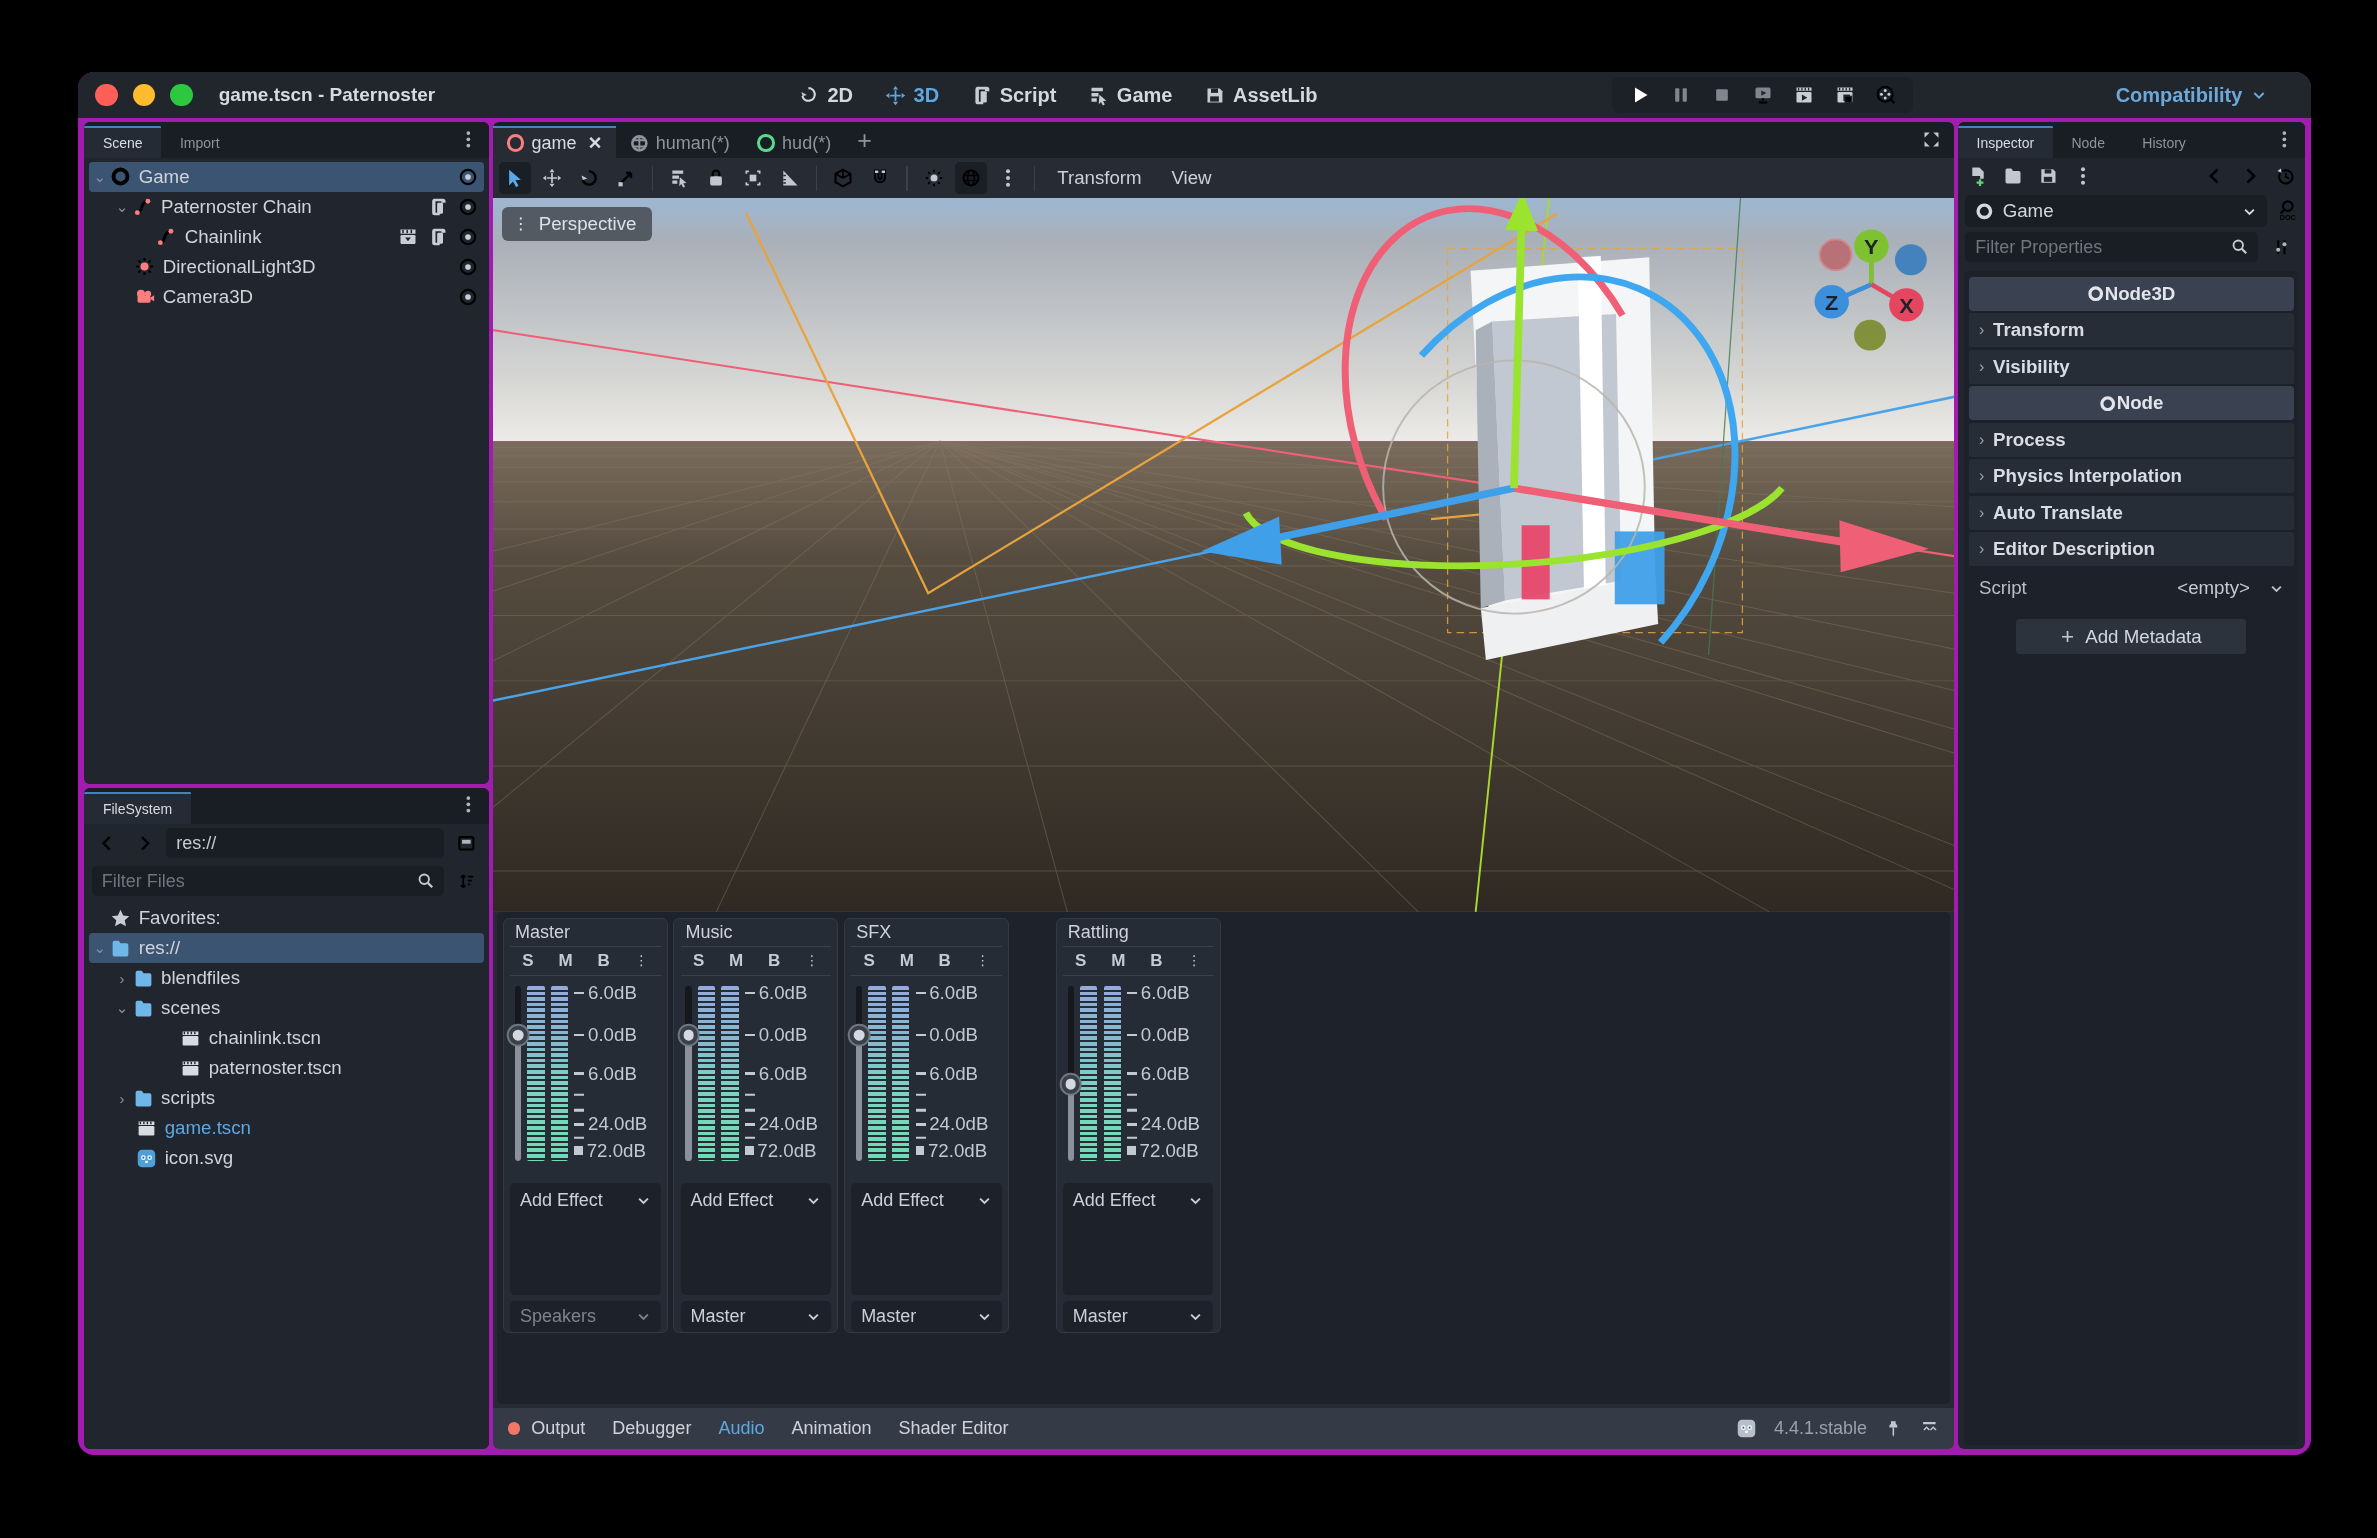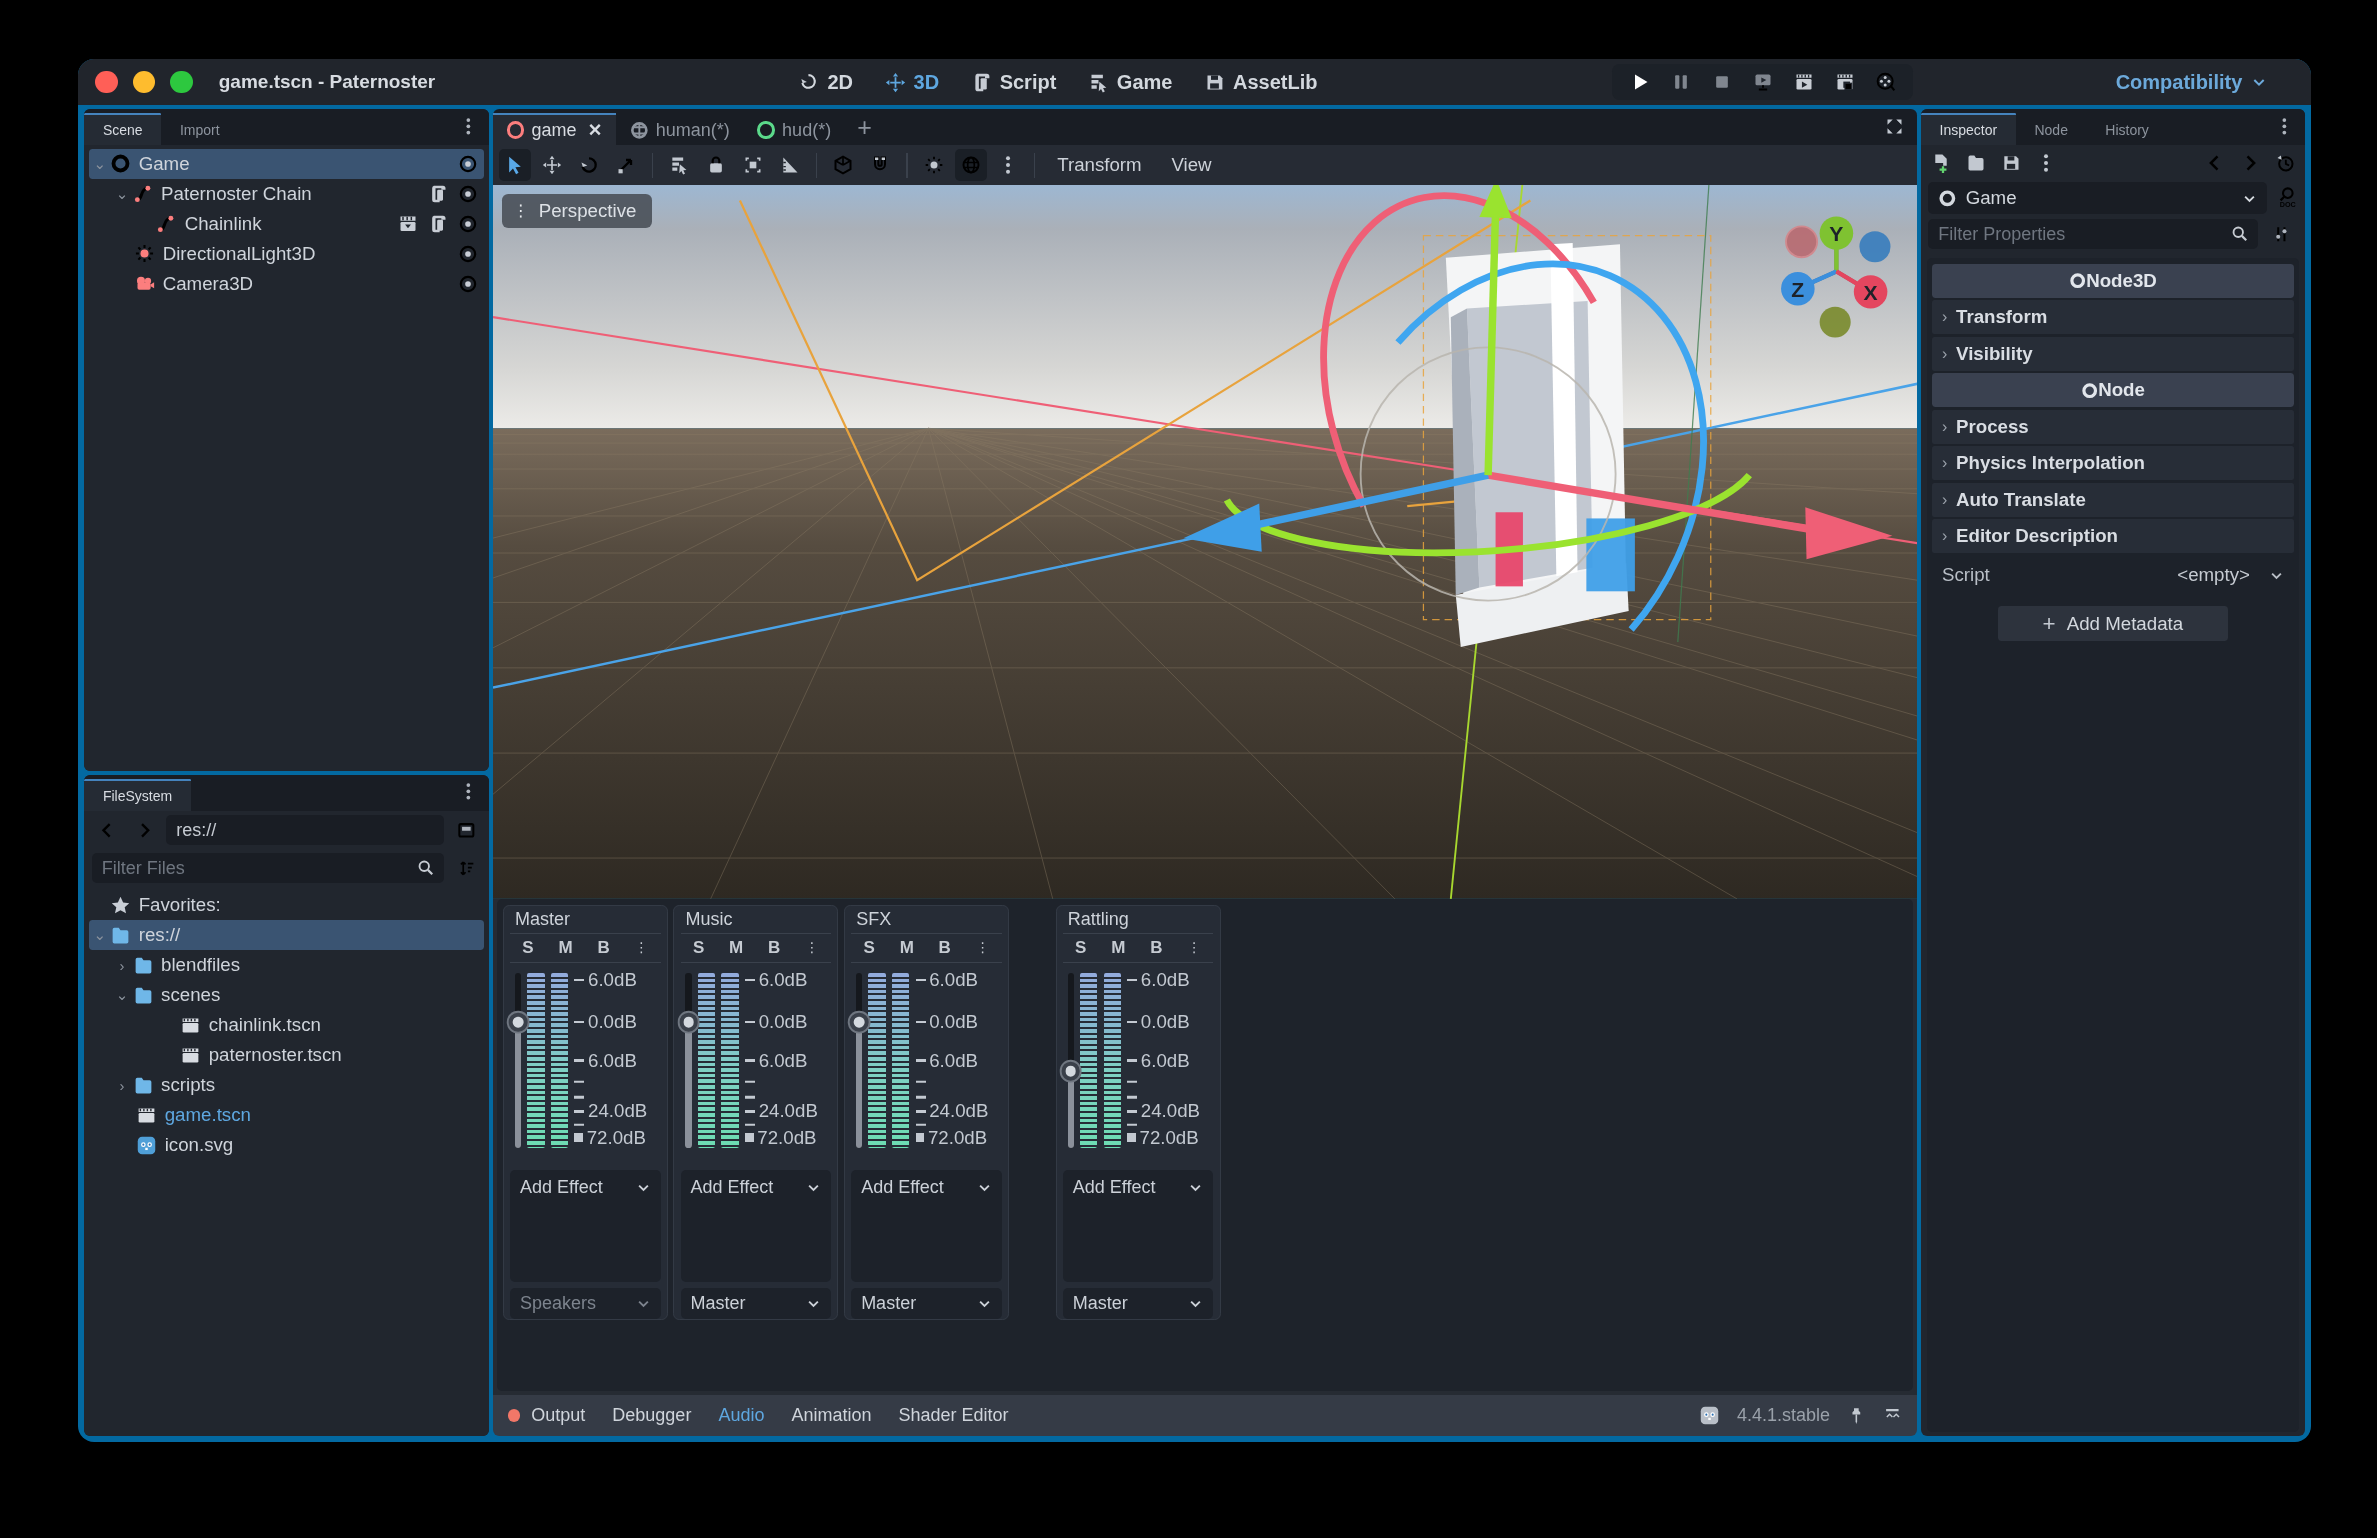--- a/index.html
+++ b/index.html
@@ -1,38 +1,38 @@
 <!DOCTYPE html>
 <html style="font-size:10px"><head>
 <meta charset="utf-8">
 <style>
   * { margin:0; padding:0; box-sizing:border-box; }
   html,body { width:2377px; height:1538px; background:#000; font-family:"Liberation Sans", sans-serif; }
-  .window { position:absolute; left:78px; top:59px; width:2233px; height:1383px; background:#0369a1; border-radius:16px; overflow:hidden; }
+  .window { position:absolute; left:78px; top:72px; width:2233px; height:1383px; background:#a21caf; border-radius:16px; overflow:hidden; }
 
   
   .titlebar { height:46px; background:#21252c; display:flex; align-items:center; padding:0 17.4px; position:relative; }
   .tl { width:22.4px; height:22.4px; border-radius:50%; margin-right:15px; }
   .tl.red { background:#ff5f57; } .tl.yel { background:#febc2e; } .tl.grn { background:#2dc83f; }
   .win-title { color:#d8dce2; font-size:19px; font-weight:bold; margin-left:11.2px; }
   .ws { position:absolute; left:721px; top:0; height:46px; display:flex; align-items:center; gap:32px; }
   .ws-item { display:flex; align-items:center; gap:7.5px; color:#d3d8de; font-size:20px; font-weight:bold; cursor:default; }
   .ws-item .glyph { width:21px; height:21px; fill:#c7ccd4; }
   .ws-item.active { color:#5ea7e0; } .ws-item.active .glyph { fill:#5ea7e0; }
   .playcluster { position:absolute; right:398px; top:5px; height:36px; background:#1c2128; border-radius:7.5px; display:flex; align-items:center; gap:21px; padding:0 17.4px; }
   .pc-icon { width:20px; height:20px; fill:#c8cdd4; }
   .pc-icon.dim { fill:#80868f; }
   .renderer { position:absolute; right:44px; top:0; height:46px; display:flex; align-items:center; gap:8.7px; color:#6ca9da; font-size:20px; font-weight:bold; }
   .renderer svg { width:16px; height:16px; fill:#6ca9da; }
 
   
   .cols { position:absolute; top:50px; left:6.2px; right:6.2px; bottom:6.2px; display:flex; gap:3.7px; }
   .col-left { width:405px; display:flex; flex-direction:column; gap:3.7px; }
   .col-center { flex:1; display:flex; flex-direction:column; gap:0; }
-  .col-right { width:384px; }
+  .col-right { width:347px; }
 
   .dock { background:#21262e; border-radius:6.2px; overflow:hidden; display:flex; flex-direction:column; }
   .tabbar { height:36px; background:#191d24; display:flex; align-items:flex-end; position:relative; flex:none; }
   .tab { height:32px; padding:0 18.7px; display:flex; align-items:center; gap:7.5px; font-size:14px; color:#8d949e; border-top:2.5px solid transparent; }
   .tab.active { background:#252b34; border-top:2.5px solid #4583bd; color:#d8dce2; border-radius:1.2px 1.2px 0 0; }
   .dots-btn { margin-left:auto; align-self:center; padding:0 11.2px; }
   .dots-btn svg, .icon-btn svg { width:18.7px; height:18.7px; fill:#aeb4bd; }
   .icon-btn { display:flex; align-items:center; justify-content:center; padding:0 6.2px; }
 
   .toolbar-row { height:39px; display:flex; align-items:center; gap:6.2px; padding:0 7.5px; flex:none; }

